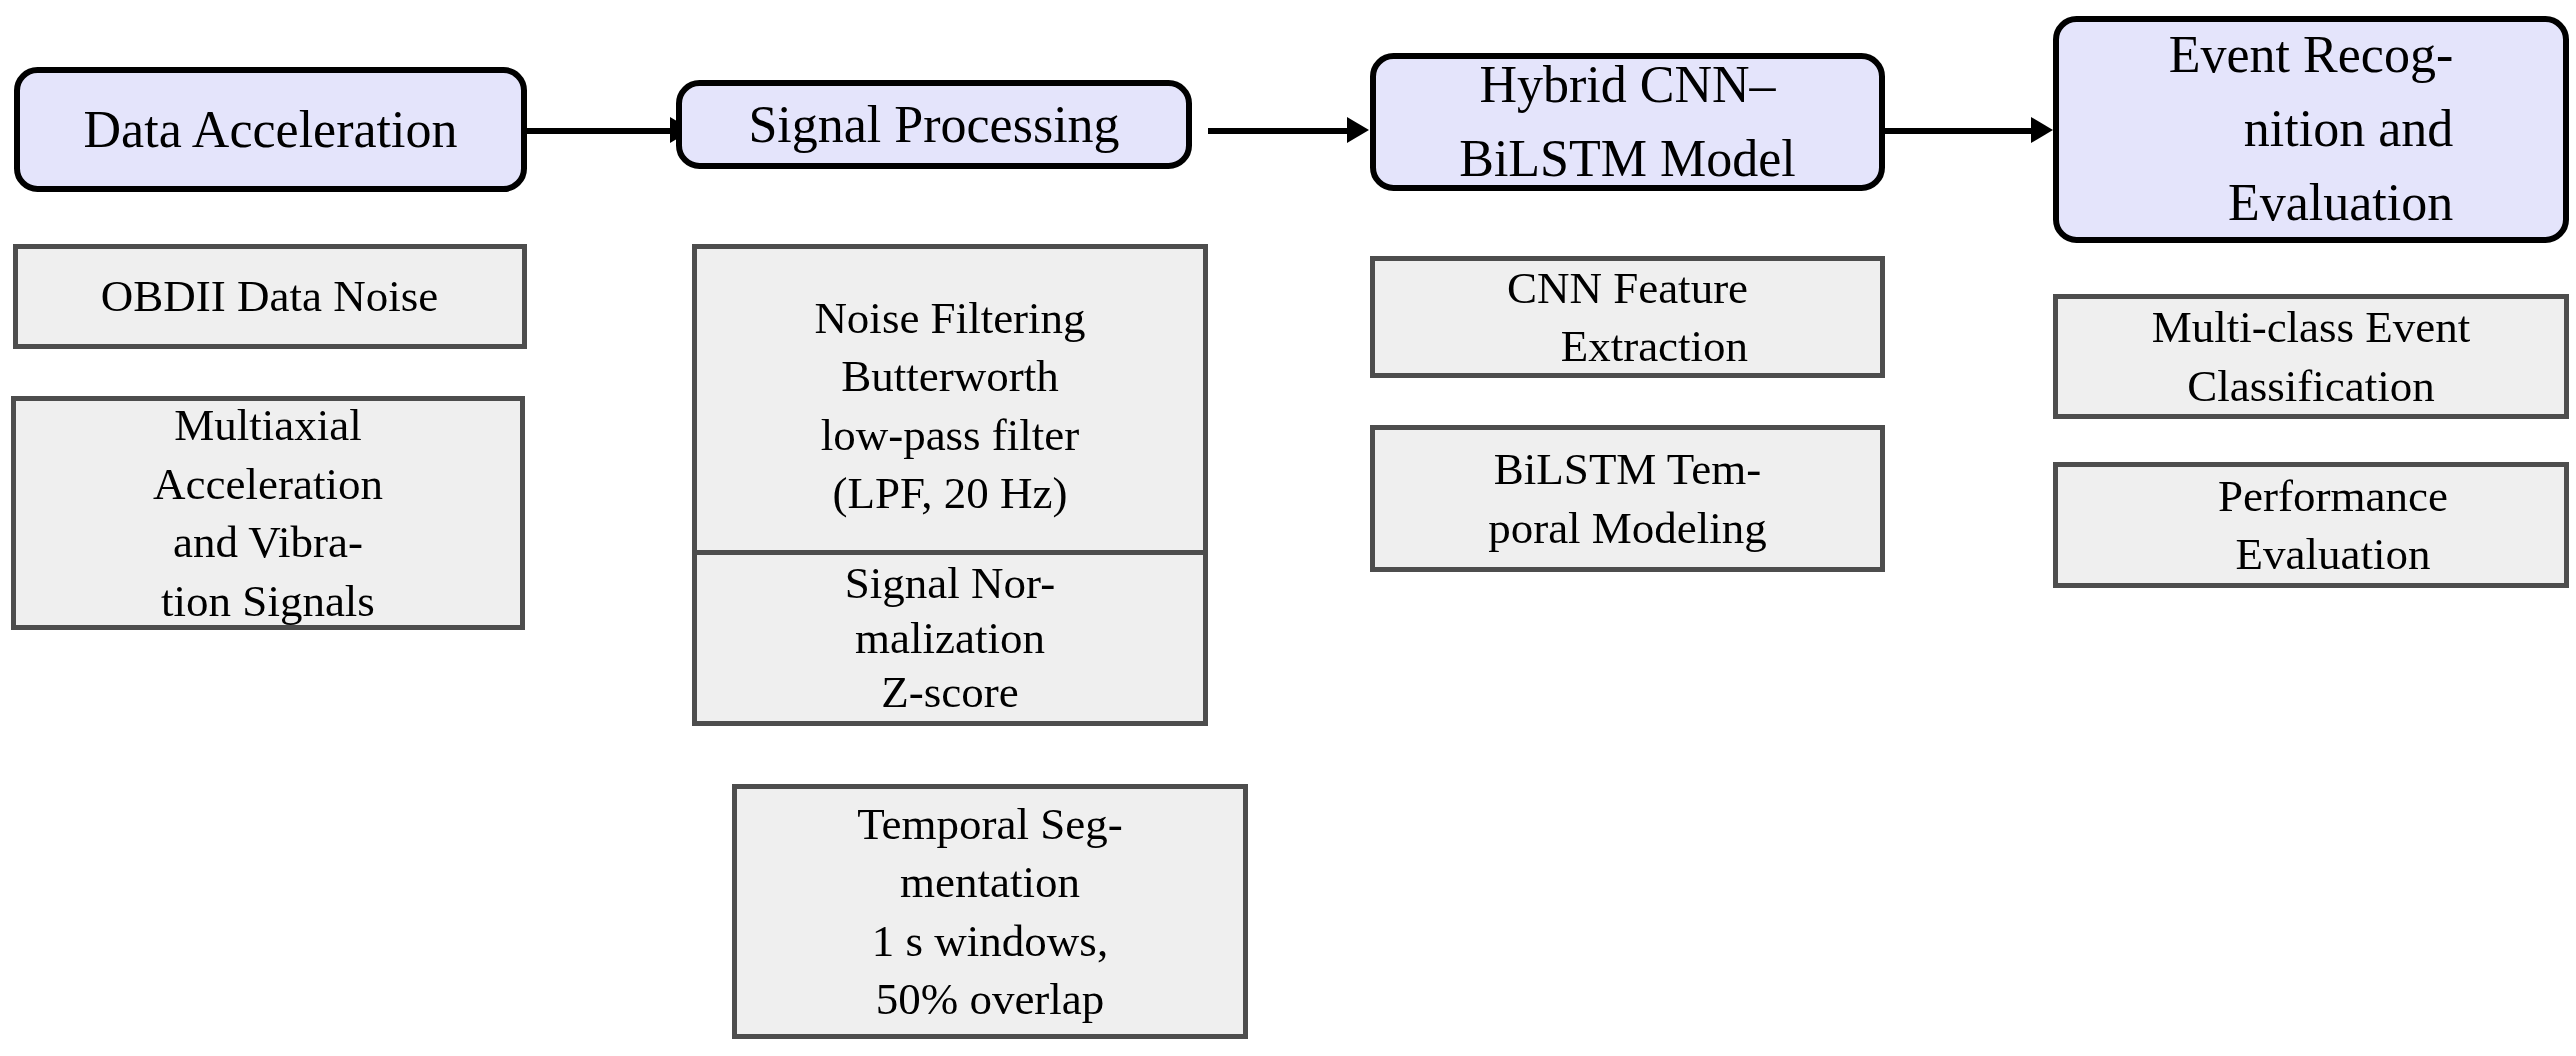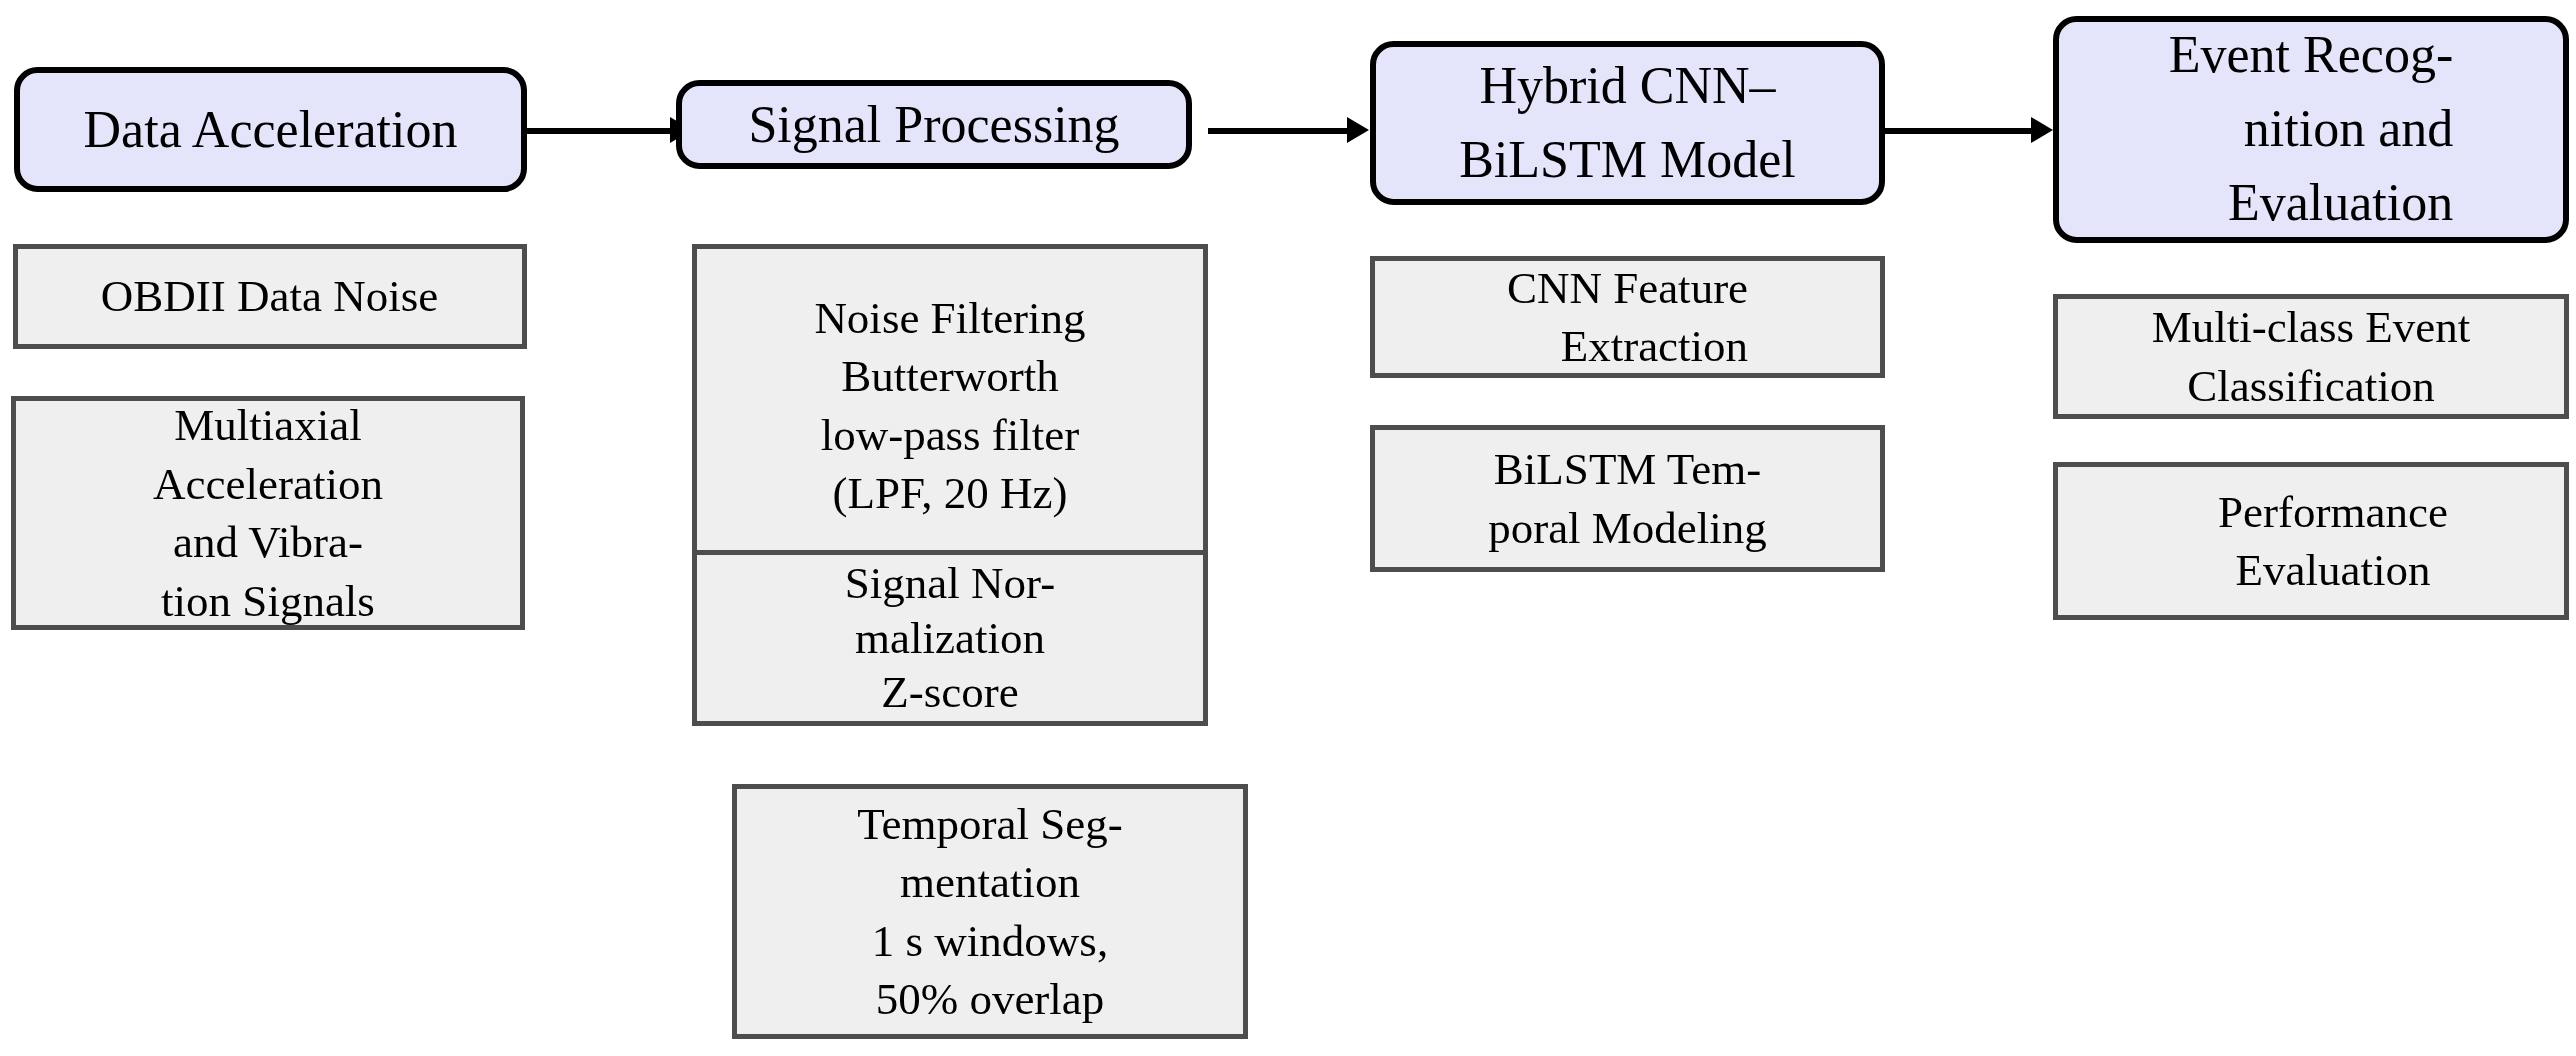--- a/index.html
+++ b/index.html
@@ -74,34 +74,34 @@
   <div class="box step" style="left:692px;top:784px;width:516px;height:255px;margin-left:40px;">Temporal Seg-
 mentation
 1 s windows,
 50% overlap</div>
 
   <div class="arrow" style="left:1208px;top:117px;width:161px;">
     <div class="shaft" style="width:144px;"></div>
     <div class="head"></div>
   </div>
 
-  <div class="box stage" style="left:1370px;top:41px;width:515px;height:164px;">Hybrid CNN–
+  <div class="box stage" style="left:1370px;top:53px;width:515px;height:138px;">Hybrid CNN–
 BiLSTM Model</div>
   <div class="box step" style="left:1370px;top:256px;width:515px;height:122px;text-align:right;">CNN Feature
 Extraction</div>
   <div class="box step" style="left:1370px;top:425px;width:515px;height:147px;">BiLSTM Tem-
 poral Modeling</div>
 
   <div class="arrow" style="left:1885px;top:117px;width:168px;">
     <div class="shaft" style="width:151px;"></div>
     <div class="head"></div>
   </div>
 
   <div class="box stage" style="left:2053px;top:15.7px;width:516px;height:227px;text-align:right;">Event Recog-
 nition and
 Evaluation</div>
   <div class="box step" style="left:2053px;top:294px;width:516px;height:125px;">Multi-class Event
 Classification</div>
-  <div class="box step" style="left:2053px;top:462px;width:516px;height:158px;padding-left:44px;">Performance
+  <div class="box step" style="left:2053px;top:462px;width:516px;height:126px;padding-left:44px;">Performance
 Evaluation</div>
 
 </div>
 
 
 </body></html>

